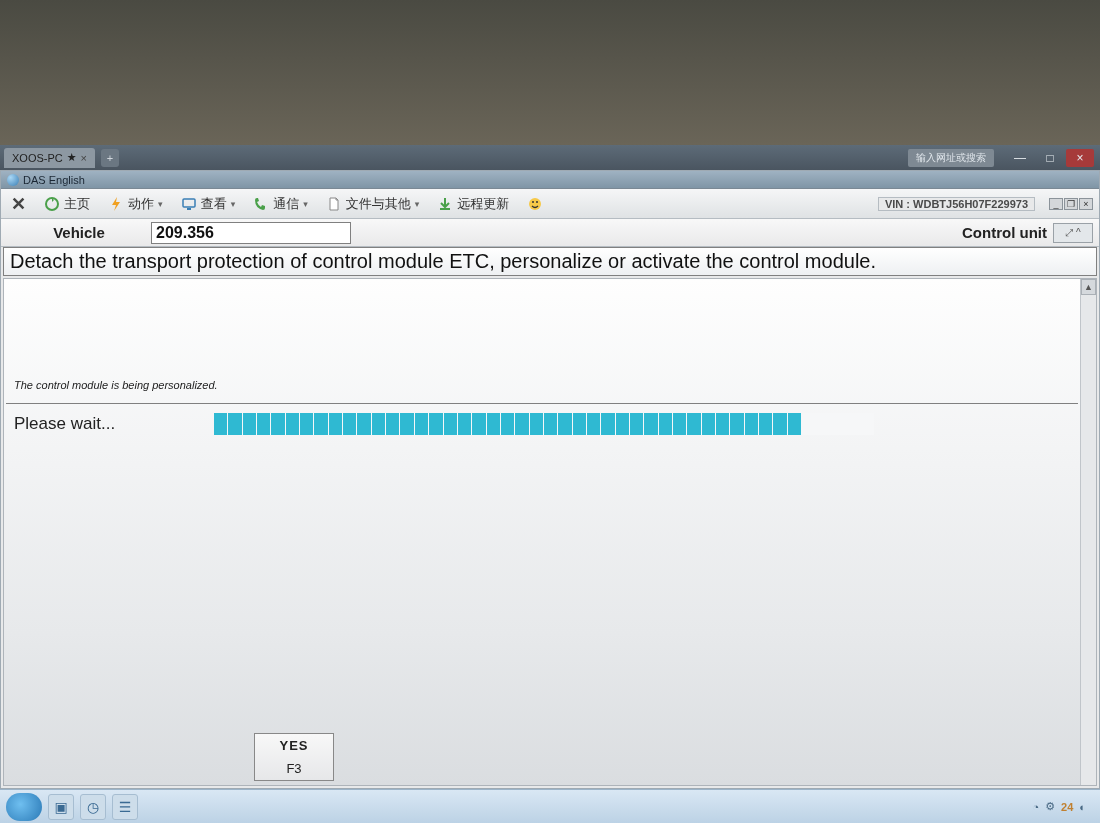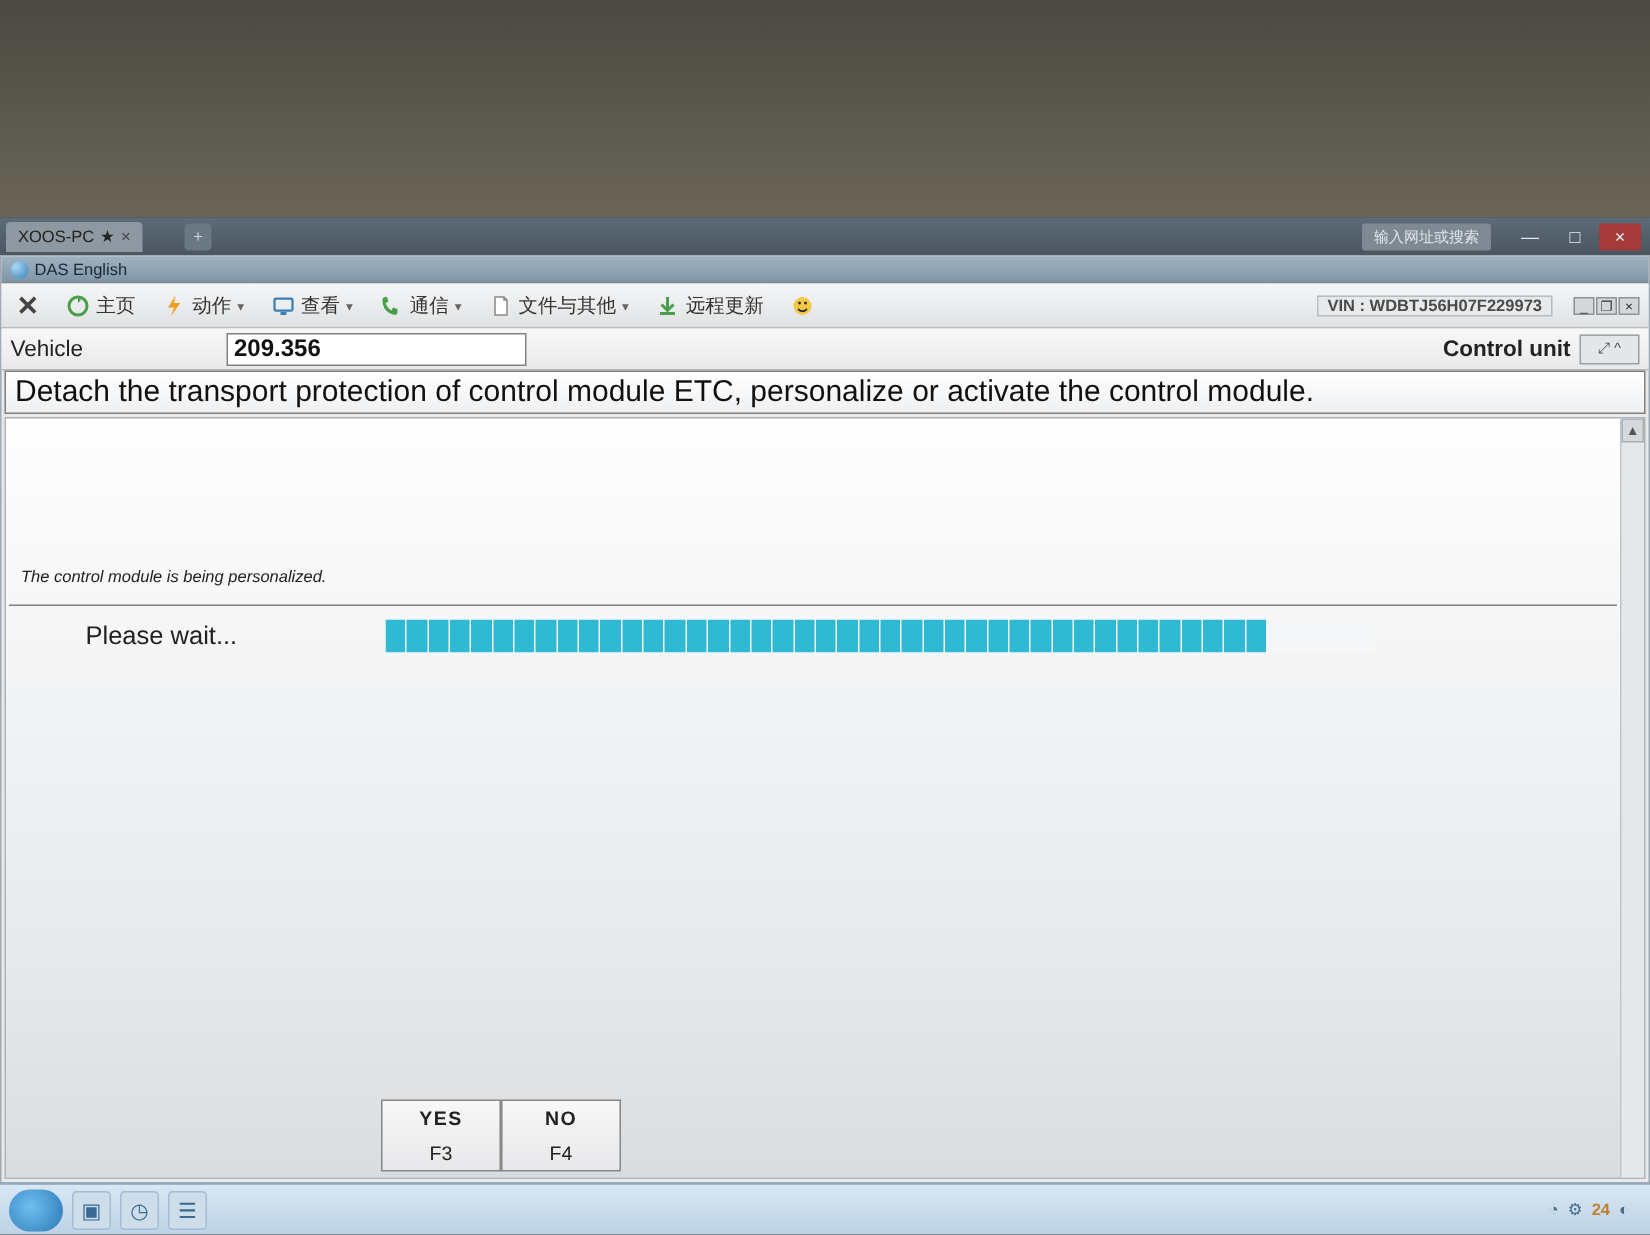--- a/index.html
+++ b/index.html
@@ -1,21 +1,21 @@
 <!DOCTYPE html>
 <html><head>
 <meta charset="utf-8">
 <style>
   * { box-sizing: border-box; margin: 0; padding: 0; }
   html, body { width: 1100px; height: 823px; font-family: "Segoe UI", Tahoma, Arial, sans-serif; overflow: hidden; background: #2a2a2a; }
   .screen { position: absolute; top: 0; left: 0; width: 1100px; height: 823px; background: #3b3d38; }
   
   .photo-top { position: absolute; top: 0; left: 0; right: 0; height: 145px; background: linear-gradient(#4a4a42,#6a6558); }
   
-  .browser-bar { position: absolute; top: 145px; left: 0; right: 0; height: 25px; background: linear-gradient(#5d6b78,#4a5560); display: flex; align-items: center; padding-left: 4px; color: #cfd6dd; font-size: 11px; gap: 22px; }
+  .browser-bar { position: absolute; top: 145px; left: 0; right: 0; height: 25px; background: linear-gradient(#5d6b78,#4a5560); display: flex; align-items: center; padding-left: 4px; color: #cfd6dd; font-size: 11px; }
   .tab { background: #8d98a2; color: #222; border-radius: 3px 3px 0 0; padding: 2px 8px; display: flex; align-items: center; gap: 4px; height: 20px; }
   .tab .x { font-size: 11px; color: #444; }
   .new-tab { width: 18px; height: 18px; background: #6b7782; border-radius: 3px; margin-left: 6px; text-align: center; line-height: 18px; color: #d0d6dc; }
   .browser-right { margin-left: auto; display: flex; gap: 2px; padding-right: 6px; }
   .addrbox { background: #7e8993; color: #dfe5ea; font-size: 10px; padding: 2px 8px; border-radius: 2px; margin-right: 10px; }
   .win-btn { width: 28px; height: 18px; color: #e6ebef; text-align: center; line-height: 18px; font-size: 12px; }
   .win-btn.close { background: #a63a3a; border-radius: 2px; }
   
   .app { position: absolute; top: 170px; left: 0; right: 0; bottom: 34px; background: #e8e9ea; display: flex; flex-direction: column; border: 1px solid #9faab3; }
   .app-titlebar { height: 18px; background: linear-gradient(#9fb2c2,#7f95a6); color: #1b2734; font-size: 11px; padding: 1px 6px; display: flex; align-items: center; border-bottom: 1px solid #7a8894; }
@@ -23,33 +23,33 @@
   
   .toolbar { height: 30px; background: linear-gradient(#f5f6f7,#dfe2e4); border-bottom: 1px solid #b5bcc2; display: flex; align-items: center; padding: 0 6px; gap: 10px; font-size: 13px; color: #333; }
   .tb-btn { display: flex; align-items: center; gap: 4px; padding: 2px 4px; cursor: pointer; }
   .tb-btn .caret { font-size: 9px; color: #666; }
   .tb-ico { width: 16px; height: 16px; display: inline-block; }
   .vin-box { margin-left: auto; background: #e8e9ea; border: 1px solid #b5bcc2; padding: 0 6px; font-size: 11px; font-weight: bold; color: #4a4a4a; white-space: nowrap; }
   .mini-wnd { display: flex; gap: 1px; margin-left: 4px; }
   .mini-wnd span { width: 14px; height: 12px; background: #d4d7da; border: 1px solid #8b939a; font-size: 9px; text-align: center; line-height: 10px; color: #333; }
   
   .vehicle-row { height: 28px; background: linear-gradient(#f8f8f8,#e9e9ea); border-bottom: 1px solid #b5bcc2; display: flex; align-items: center; font-size: 15px; }
-  .vehicle-row .lbl { width: 150px; padding-left: 6px; font-weight: normal; color: #222; }
+  .vehicle-row .lbl { width: 150px; padding-left: 6px; font-weight: bold; color: #222; text-align: center; }
   .vehicle-row .val { width: 200px; background: #fff; border: 1px solid #808080; height: 22px; padding: 1px 4px; font-size: 16px; font-weight: bold; color: #111; }
   .vehicle-row .cu-lbl { margin-left: auto; font-weight: bold; color: #222; padding-right: 6px; }
   .vehicle-row .cu-box { width: 40px; height: 20px; background: #e3e7ea; border: 1px solid #9aa1a7; margin-right: 6px; font-size: 10px; text-align: center; line-height: 18px; color: #555; }
   
   .instruction { background: linear-gradient(#fff,#eef0f2); border: 1px solid #808080; margin: 0 2px; padding: 2px 6px; font-size: 20px; color: #111; }
   
   .main-body { flex: 1; margin: 2px; background: linear-gradient(#fefefe,#e7e9eb 70%,#dadde0); border: 1px solid #aeb4ba; position: relative; }
   .scrollbar { position: absolute; right: 0; top: 0; bottom: 0; width: 16px; background: #e6e8ea; border-left: 1px solid #c0c5ca; }
   .scroll-btn { height: 16px; background: #d5d9dd; border: 1px solid #aab0b6; font-size: 9px; text-align: center; line-height: 14px; color: #555; }
   .status-line { position: absolute; left: 10px; top: 100px; right: 20px; font-size: 11px; color: #222; padding-bottom: 4px; font-style: italic; }
   .divider { position: absolute; left: 2px; right: 18px; top: 124px; height: 1px; background: #808080; }
-  .wait-row { position: absolute; left: 10px; top: 132px; right: 20px; height: 26px; display: flex; align-items: center; margin-left: 43px; }
+  .wait-row { position: absolute; left: 10px; top: 132px; right: 20px; height: 26px; display: flex; align-items: center; }
   .wait-label { font-size: 17px; color: #222; width: 200px; }
   .progress { flex: 1; height: 22px; display: flex; gap: 0; background: #f6f7f8; border: 0; overflow: hidden; max-width: 660px; }
   .seg { width: 14px; height: 22px; margin-right: 1px; }
   .seg.on { background: #2fb9d2; }
   .seg.off { background: transparent; border: 0; }
   
   .fkeys { position: absolute; left: 250px; bottom: 4px; display: flex; }
   .fkey { width: 80px; height: 48px; border: 1px solid #888; background: linear-gradient(#f8f8f8,#e6e7e9); display: flex; flex-direction: column; align-items: center; justify-content: space-around; font-size: 13px; color: #222; }
   .fkey .big { font-weight: bold; letter-spacing: 1px; }
   
@@ -228,24 +228,20 @@
             <div class="seg off"></div>
             <div class="seg off"></div>
             <div class="seg off"></div>
           </div>
       </div>
 
       <div class="fkeys">
         <div class="fkey">
           <span class="big">YES</span>
           <span>F3</span>
-        </div>
-        <div class="fkey">
-          <span class="big">NO</span>
-          <span>F4</span>
         </div>
       </div>
     </div>
   </div>
 
   <div class="taskbar">
     <div class="start"></div>
     <div class="task-ico">▣</div>
     <div class="task-ico">◷</div>
     <div class="task-ico">☰</div>

